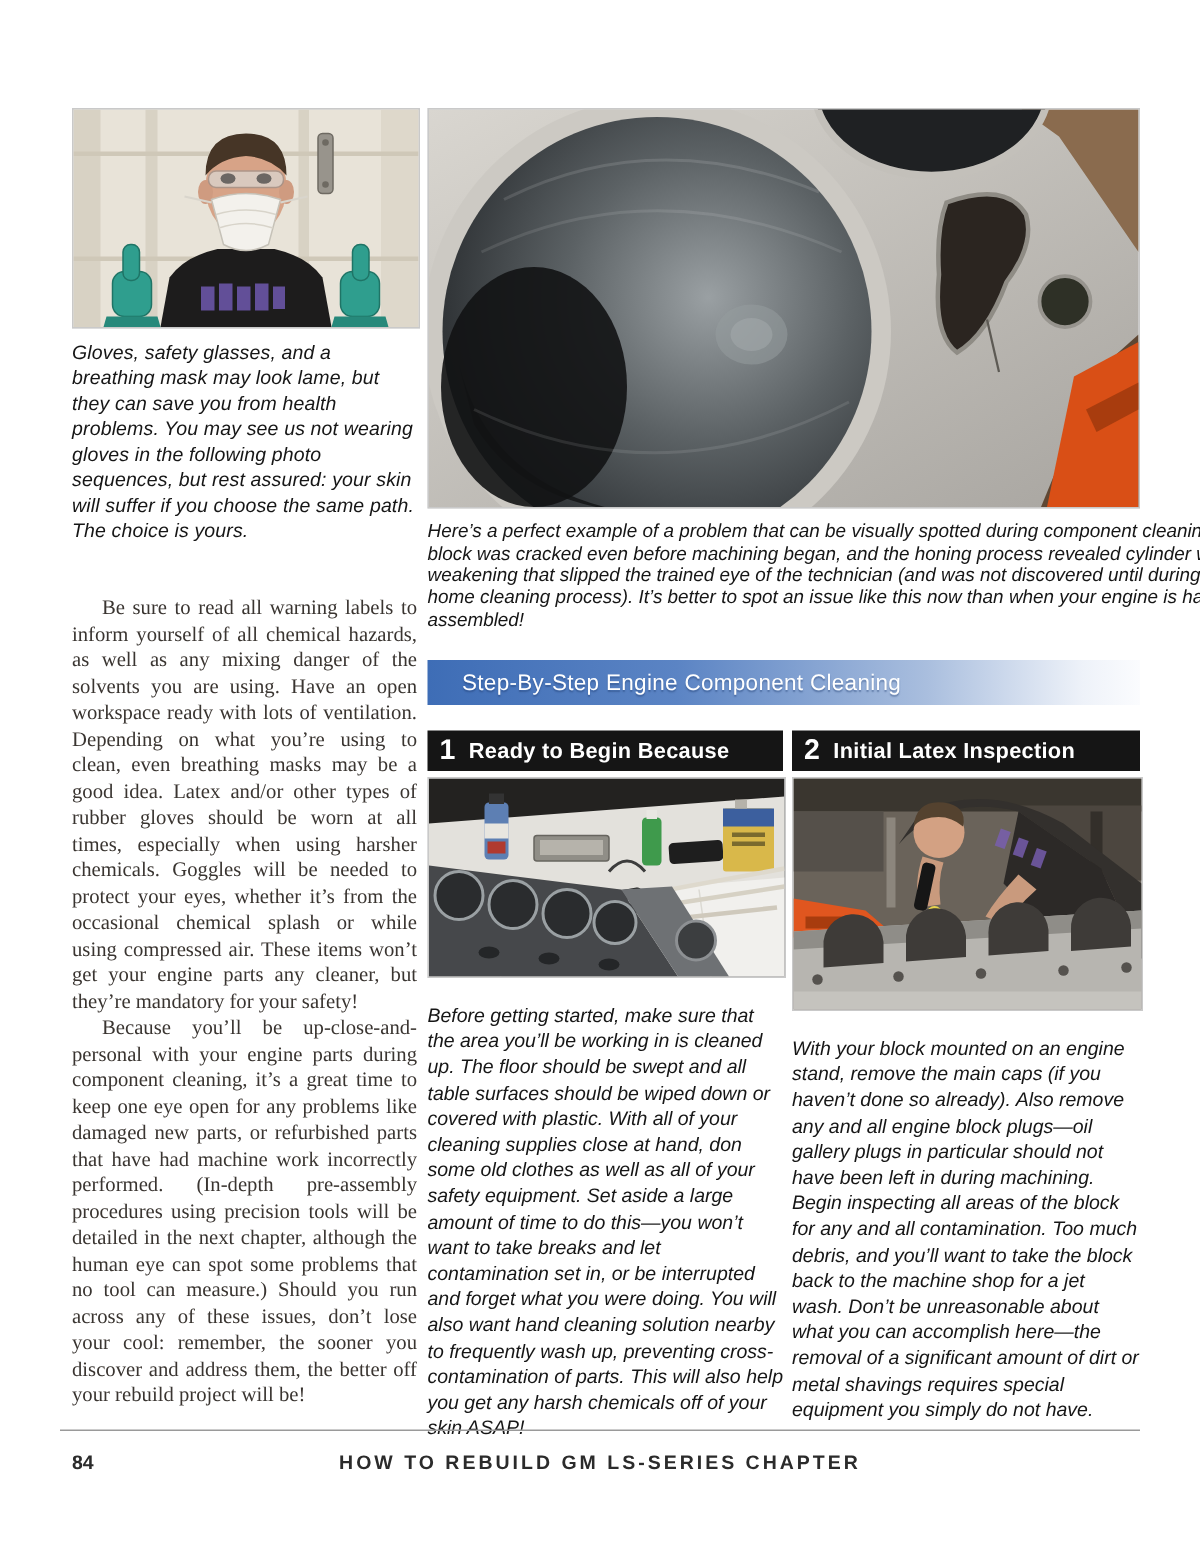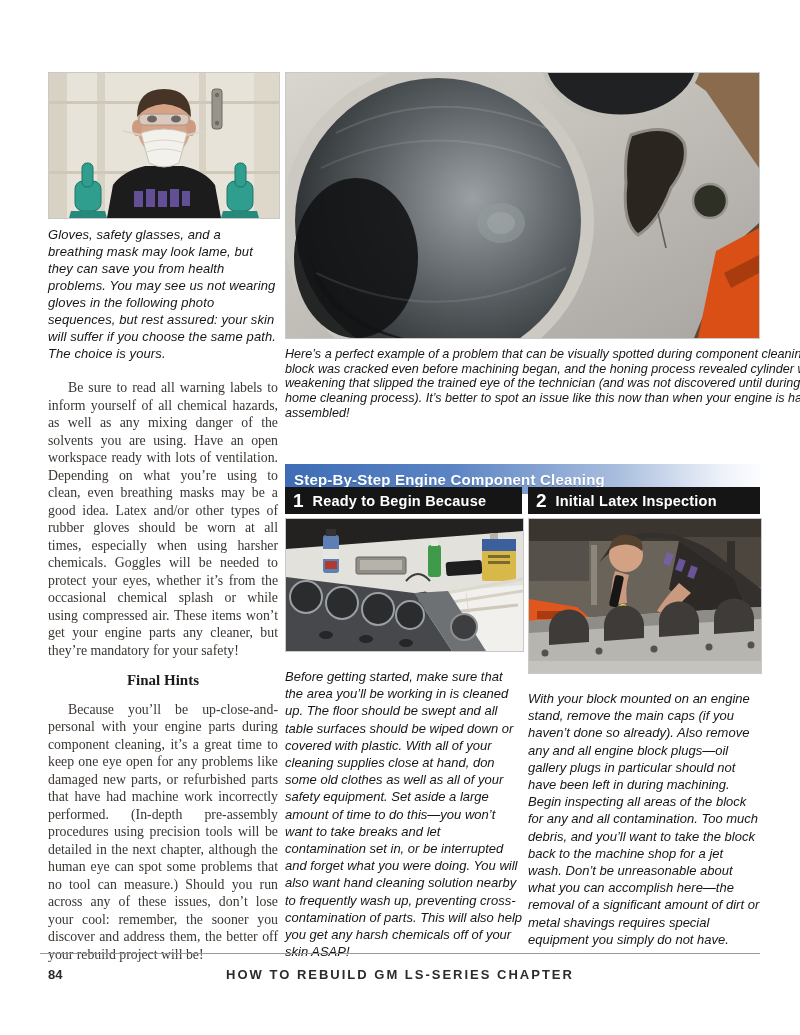--- a/index.html
+++ b/index.html
@@ -13,38 +13,38 @@
   }
   
   .leftcol{position:absolute;left:48px;top:72px;width:230px;}
   .photo{border:1px solid #c9c9c9;display:block;background:#ddd;}
   .cap{
     font-style:italic;font-size:13px;line-height:17px;color:#161616;
     margin-top:7px;letter-spacing:0.1px;
   }
   .bodytext{
     font-family:"Liberation Serif",serif;font-size:13.8px;line-height:17.5px;
-    color:#3a3531;text-align:justify;margin-top:17px;
+    color:#3a3531;text-align:justify;margin-top:34px;
   }
   .bodytext p{margin:0;text-indent:20px;}
   .hints{
     text-align:center;font-weight:bold;font-size:15px;color:#1c1c1c;
     margin:13px 0 11px 0;
   }
   
   .rightcol{position:absolute;left:285px;top:72px;width:568px;}
   .bigcap{
     font-style:italic;font-size:12.6px;line-height:14.7px;color:#161616;
     margin-top:8px;
   }
   .banner{
-    position:absolute;left:285px;top:464px;width:475px;height:30px;
+    position:absolute;left:285px;top:440px;width:475px;height:30px;
     background:linear-gradient(90deg,#3e6db6 0%,#5b84c4 35%,#a9bede 70%,#eef2f9 92%,#fbfcfe 100%);
-    color:#ffffff;font-weight:bold;font-size:15px;
-    display:flex;align-items:center;padding-left:9px;box-sizing:border-box;
+    color:#ffffff;font-weight:normal;font-size:15px;
+    display:flex;align-items:center;padding-left:23px;box-sizing:border-box;
     letter-spacing:0.2px;text-shadow:0 1px 1px rgba(30,60,110,.45);
   }
   .stepcol1{position:absolute;left:285px;top:487px;width:237px;}
   .stepcol2{position:absolute;left:528px;top:487px;width:232px;}
   .stephead{
     background:#151515;color:#fff;height:27px;display:flex;align-items:center;
     padding:0 8px;box-sizing:border-box;margin-bottom:4px;
   }
   .stepnum{font-size:19px;font-weight:bold;margin-right:9px;}
   .steptitle{font-size:14.5px;font-weight:bold;letter-spacing:0.2px;}
@@ -113,21 +113,20 @@
           <rect x="186" y="90" width="11" height="24" rx="5" fill="#2f9e8e" stroke="#1f7466"></rect>
           <path d="M174 138 L208 138 L210 145 L172 145 Z" fill="#27897b"></path>
         </g>
       </g>
     </svg>
 
     <div class="cap">Gloves, safety glasses, and a breathing mask may look lame, but they can save you from health problems. You may see us not wearing gloves in the following photo sequences, but rest assured: your skin will suffer if you choose the same path. The choice is yours.</div>
 
     <div class="bodytext">
       <p>Be sure to read all warning labels to inform yourself of all chemical hazards, as well as any mixing danger of the solvents you are using. Have an open workspace ready with lots of ventilation. Depending on what you’re using to clean, even breathing masks may be a good idea. Latex and/or other types of rubber gloves should be worn at all times, especially when using harsher chemicals. Goggles will be needed to protect your eyes, whether it’s from the occasional chemical splash or while using compressed air. These items won’t get your engine parts any cleaner, but they’re mandatory for your safety!</p>
-      <div class="hints">Final Hints</div>
       <p>Because you’ll be up-close-and-personal with your engine parts during component cleaning, it’s a great time to keep one eye open for any problems like damaged new parts, or refurbished parts that have had machine work incorrectly performed. (In-depth pre-assembly procedures using precision tools will be detailed in the next chapter, although the human eye can spot some problems that no tool can measure.) Should you run across any of these issues, don’t lose your cool: remember, the sooner you discover and address them, the better off your rebuild project will be!</p>
     </div>
   </div>
 
   <div class="rightcol">
 
     <svg class="photo" width="473" height="265" viewBox="0 0 473 265" aria-hidden="true">
       <defs>
         <radialGradient id="boreGrad" cx="0.62" cy="0.42" r="0.75">
           <stop offset="0%" stop-color="#9aa0a3"></stop>

